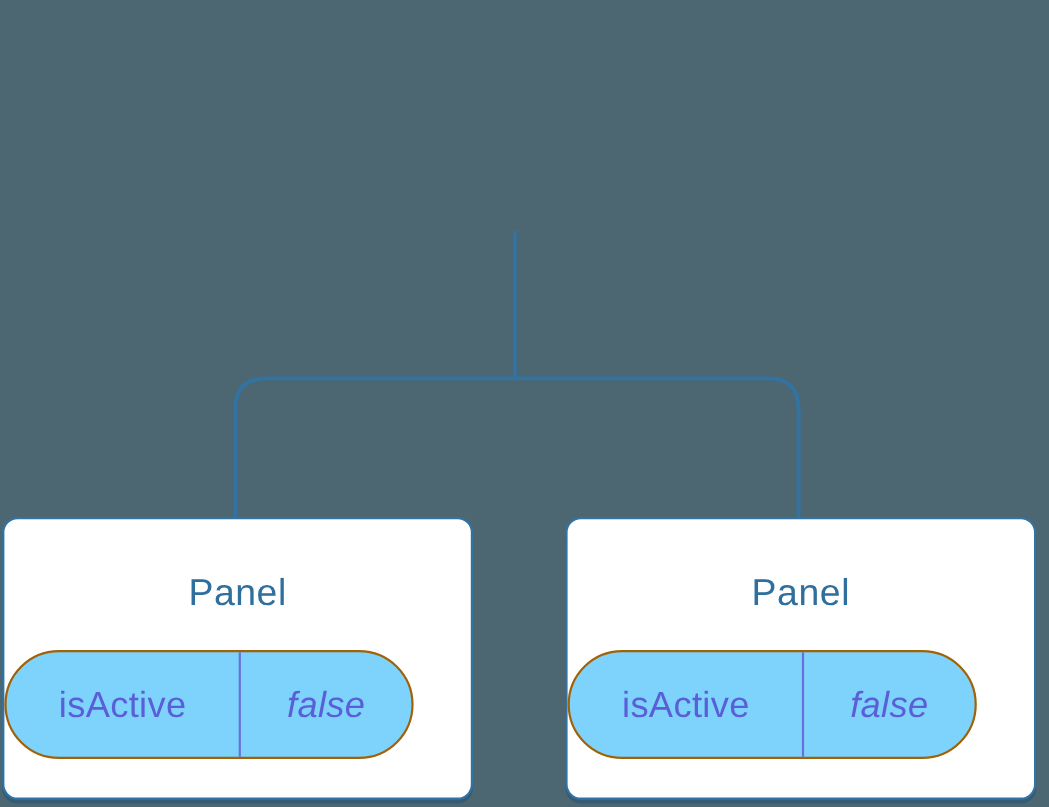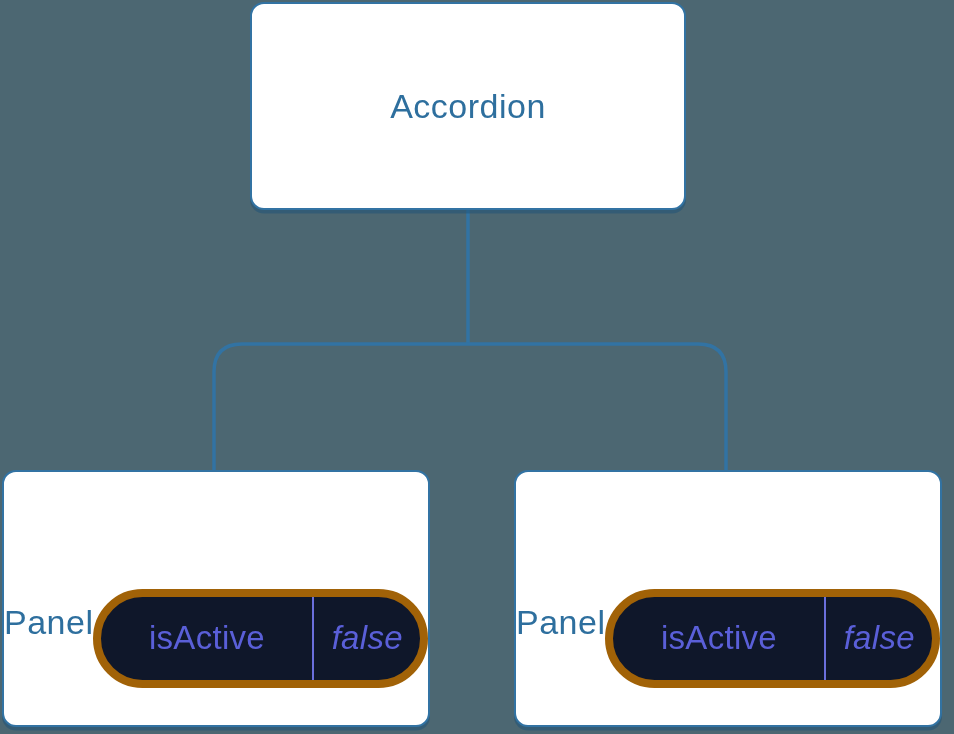--- a/index.html
+++ b/index.html
@@ -47,35 +47,34 @@
     letter-spacing: 0.5px;
     text-align: center;
     line-height: 40px;
   }
   .node-panel {
     top: 470px;
     width: 428px;
     height: 257px;
     padding-top: 47px;
     display: flex;
-    flex-direction: row;
-    align-items: center;
+    flex-direction: column;
   }
   .node-panel-left  { left: 2px; }
   .node-panel-right { left: 514px; }
   .state-pill {
     margin-top: 32px;
     box-sizing: border-box;
     width: 372px;
     height: 99px;
-    border: 8px solid #a16207;
+    border: 2px solid #a16207;
     border-radius: 50px;
     display: flex;
     align-items: stretch;
-    background: #0f172a;
+    background: #7dd3fc;
   }
   .state-cell {
     display: flex;
     align-items: center;
     justify-content: center;
     color: #5A5FD8;
     font-size: 33px;
     letter-spacing: 0.3px;
   }
   .state-name-cell {
@@ -92,23 +91,20 @@
 
 <div class="canvas">
 
   <svg class="connectors" viewBox="0 0 954 734" xmlns="http://www.w3.org/2000/svg" aria-hidden="true">
 
     <path d="M 468 210 L 468 344" fill="none" stroke="#3273A3" stroke-width="3.5"></path>
 
     <path d="M 214 470 L 214 372 Q 214 344 242 344 L 698 344 Q 726 344 726 372 L 726 470" fill="none" stroke="#3273A3" stroke-width="3.5"></path>
   </svg>
 
-  <div class="node node-root">
-    <div class="node-label">Accordion</div>
-  </div>
 
   <div class="node node-panel node-panel-left">
     <div class="node-label">Panel</div>
     <div class="state-pill">
       <div class="state-cell state-name-cell">isActive</div>
       <div class="state-cell state-value-cell">false</div>
     </div>
   </div>
 
   <div class="node node-panel node-panel-right">

